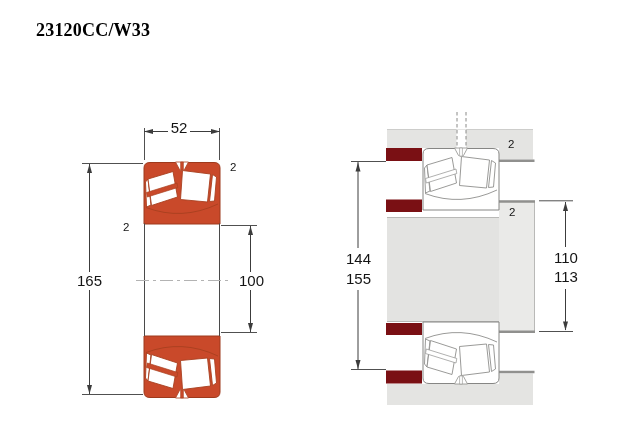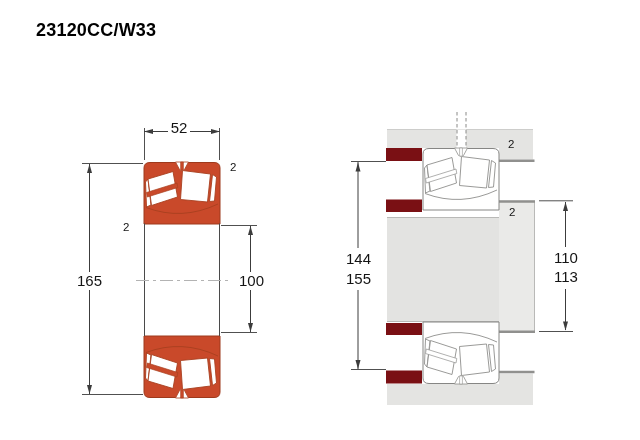--- a/index.html
+++ b/index.html
@@ -2,21 +2,21 @@
 <html style="--bearing-orange: #c9492a; --locating-ring-red: #7a1014; --housing-gray: #e4e4e2; --shaft-gray: #e3e3e1; --shoulder-gray: #eaeae8; --edge-gray: #90908e; --outline-gray: #8a8a88; --dim-line: #3c3c3c; --dim-text: #141414; --centerline-gray: #b3b3b3;"><head>
 <meta charset="utf-8">
 <style>
   html,body{margin:0;padding:0;background:#fff;}
   .frame{
     position:relative;width:640px;height:440px;background:#fff;overflow:hidden;
     font-family:"Liberation Sans",sans-serif;
   }
   .title{
     position:absolute;left:36px;top:20px;margin:0;
-    font-size:18px;font-weight:bold;color:#000;letter-spacing:.2px;
+    font-size:18px;font-weight:bold;color:#000;letter-spacing:.2px;font-family:Liberation Serif, serif;
   }
   svg{position:absolute;display:block;}
   #left-view{left:60px;top:100px;}
   #right-view{left:335px;top:100px;}
 
   
   .dimline{stroke:var(--dim-line,#3c3c3c);stroke-width:1;fill:none;}
   .extline{stroke:var(--dim-line,#3c3c3c);stroke-width:0.9;fill:none;}
   .arrow{fill:var(--dim-line,#2a2a2a);stroke:none;}
   .dimtext{font:15px "Liberation Sans",sans-serif;fill:var(--dim-text,#141414);}

